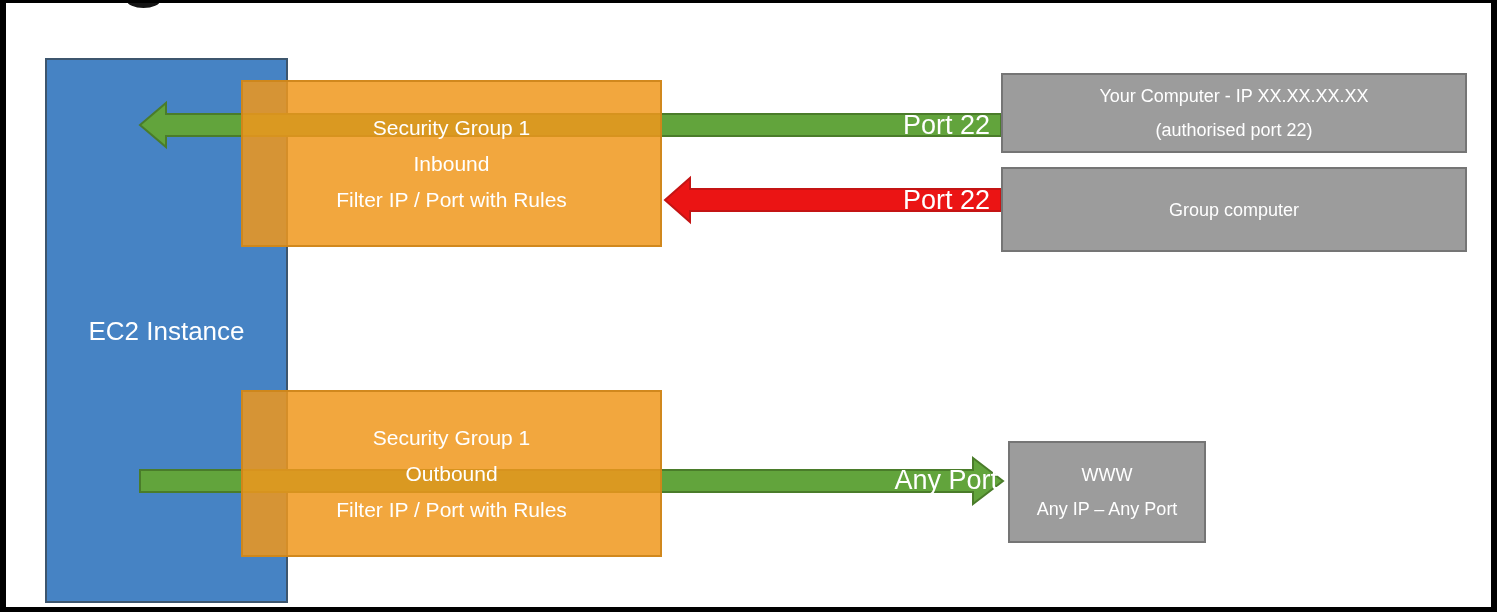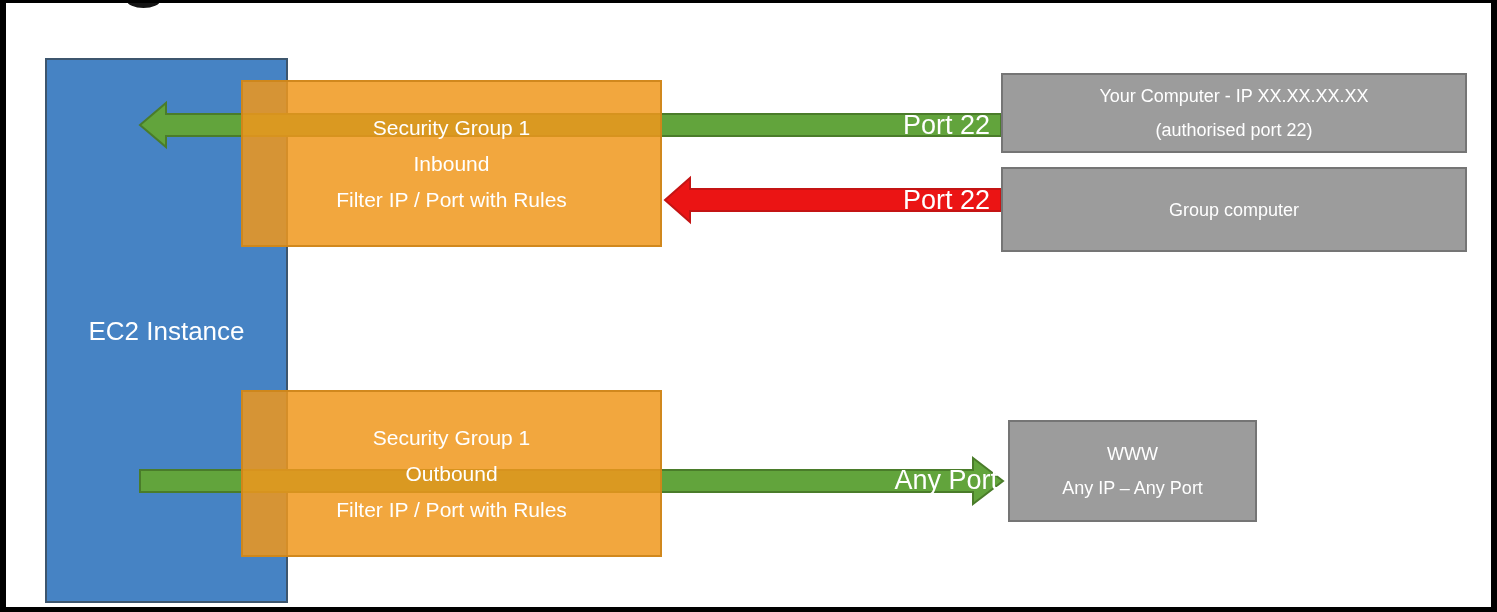--- a/index.html
+++ b/index.html
@@ -48,21 +48,21 @@
   .sg-box {
     left: 241px; width: 421px; height: 167px;
     z-index: 3; font-size: 21px; line-height: 36px; justify-content: center;
   }
   .sg-inbound  { top: 80px; }
   .sg-outbound { top: 390px; }
 
   .gray-box { z-index: 3; font-size: 18px; line-height: 34px; }
   .your-computer  { left: 1001px; top: 73px;  width: 466px; height: 80px; }
   .other-computer { left: 1001px; top: 167px; width: 466px; height: 85px; }
-  .www-box        { left: 1008px; top: 420px; width: 249px; height: 102px; }
+  .www-box        { left: 1008px; top: 441px; width: 198px; height: 102px; }
 
   .arrow-label {
     position: absolute; z-index: 4;
     font-size: 27px; line-height: 30px;
     text-align: right; color: #ffffff;
     white-space: nowrap;
   }
   .lbl-inbound-allowed { left: 790px; top: 110px; width: 200px; }
   .lbl-inbound-blocked { left: 790px; top: 185px; width: 200px; }
   .lbl-outbound        { left: 796px; top: 465px; width: 202px; }

